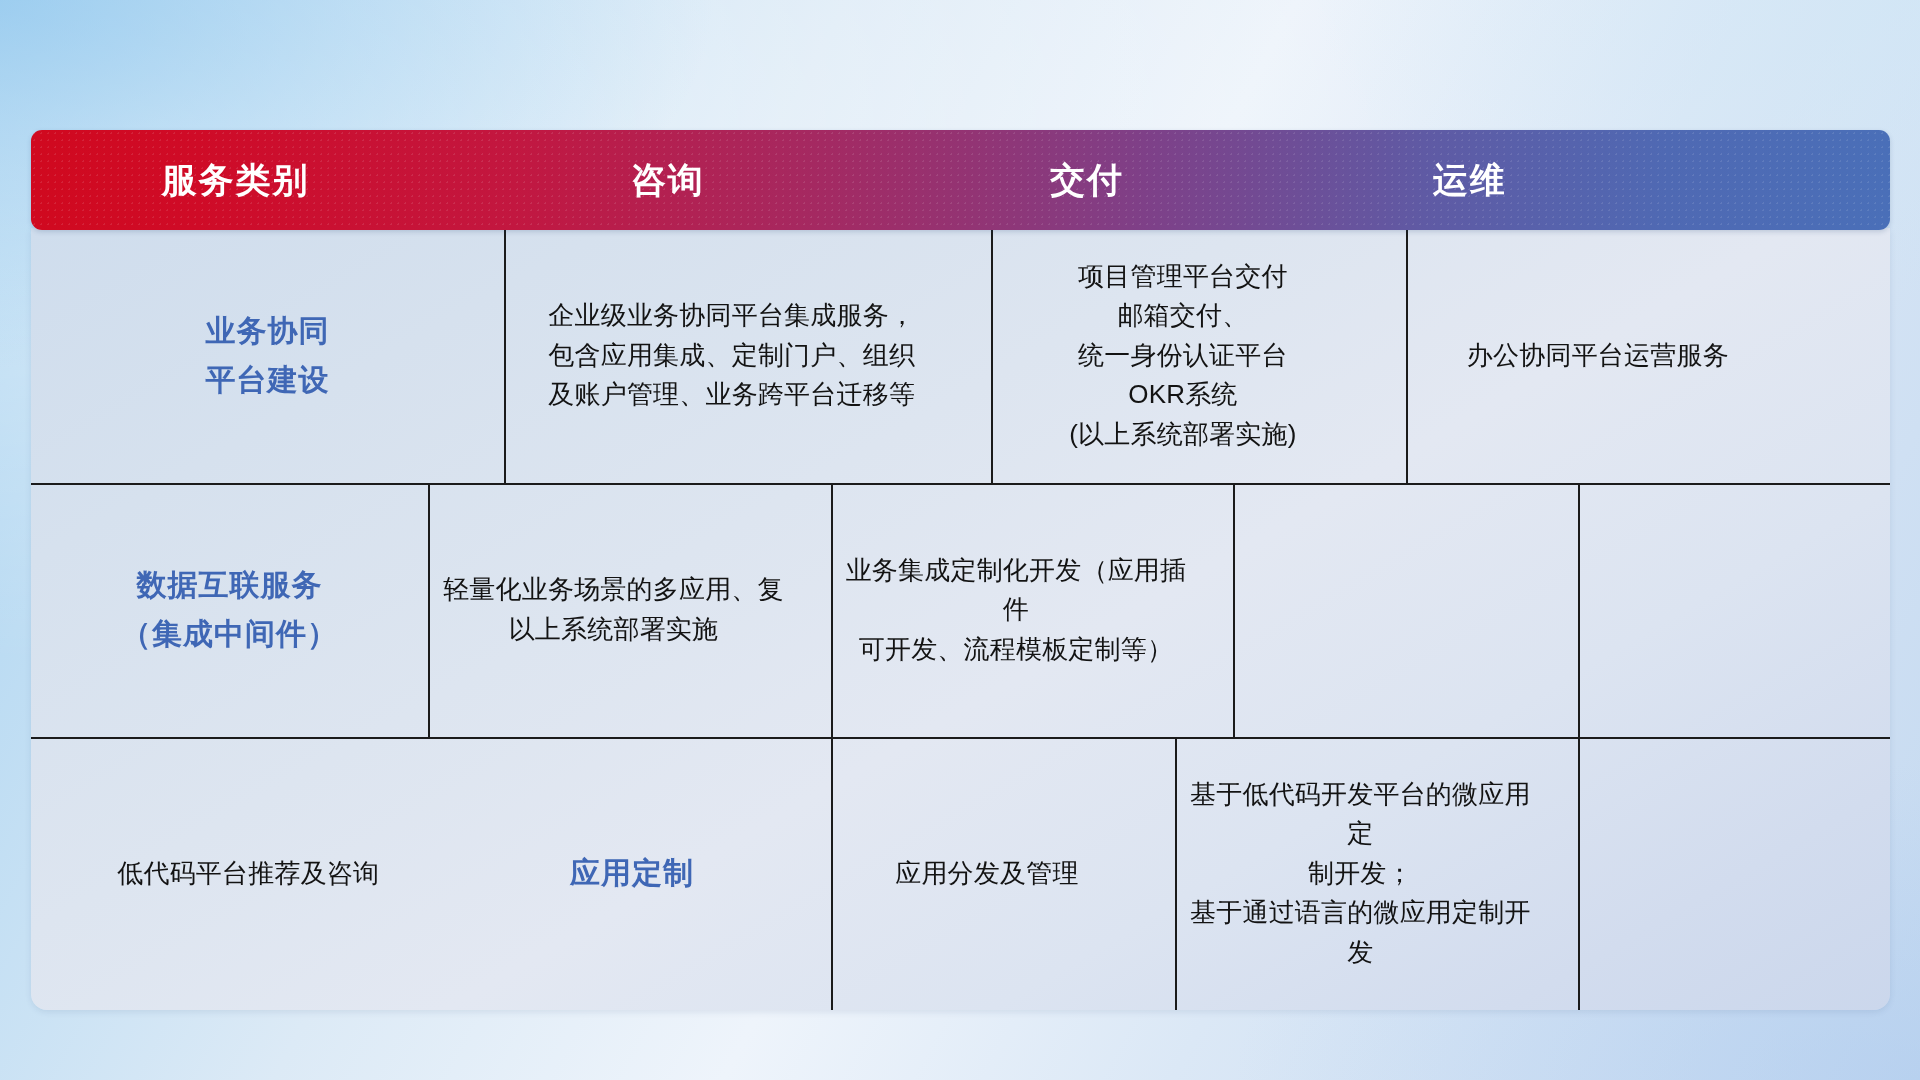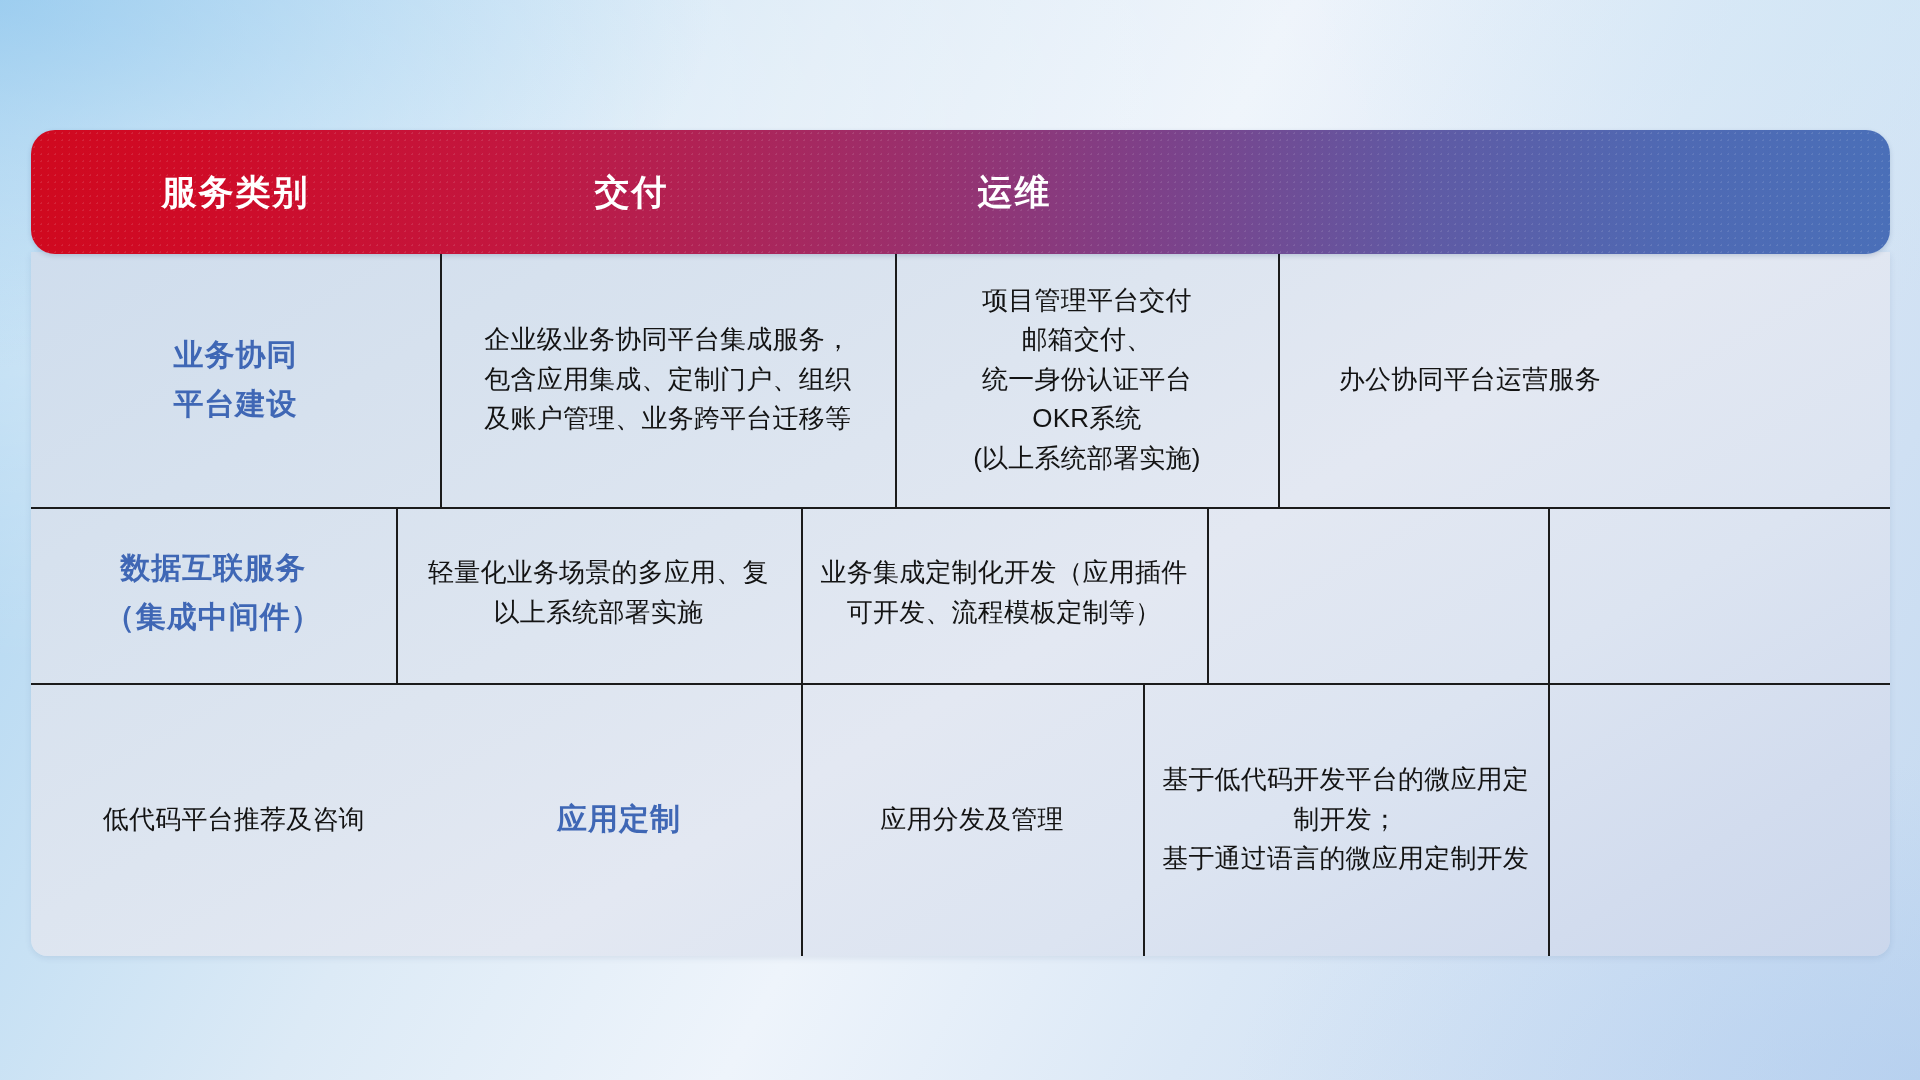--- a/index.html
+++ b/index.html
@@ -43,22 +43,22 @@
   
   .table-wrap {
     position: absolute;
     left: 31px;
     top: 130px;
     width: 1859px;
   }
 
   .thead {
     display: flex;
-    height: 124px;
-    border-radius: 24px;
+    height: 100px;
+    border-radius: 11px;
     overflow: hidden;
     background: linear-gradient(90deg,
        #d0091f 0%,
        #cf0b27 9%,
        #c21740 26%,
        #a32a63 43%,
        #7e4088 60%,
        #5f5aa4 75%,
        #4f69b3 88%,
        #4a6fb8 100%);
@@ -107,31 +107,32 @@
     position: relative;
   }
   .row + .row::before {
     content: "";
     position: absolute;
     left: 0; right: 0; top: 0;
     height: 2px;
     background: #1b1b1b;
   }
   .row-1 { height: 255px; }
-  .row-2 { height: 176px; font-family: Liberation Mono, monospace; }
+  .row-2 { height: 254px; }
   .row-3 { height: 273px; }
 
   .cell {
     display: flex;
     align-items: center;
     justify-content: center;
     text-align: center;
     padding: 0 14px;
     box-sizing: border-box;
     position: relative;
+    margin-left: 32px;
   }
   .cell + .cell::before {
     content: "";
     position: absolute;
     left: 0; top: 0; bottom: 0;
     width: 2px;
     background: #1b1b1b;
   }
   
   .cell.no-rule::before { display: none; }
@@ -162,20 +163,23 @@
 <body>
 
 <div id="slide">
 
   <div class="table-wrap">
 
     <div class="thead">
       <div class="th c1">
         <span>服务类别</span>
       </div>
+      <div class="th c2">
+        <span>咨询</span>
+      </div>
       <div class="th c4">
         <span>交付</span>
       </div>
       <div class="th c5">
         <span>运维</span>
       </div>
     </div>
 
     <div class="tbody">
 

